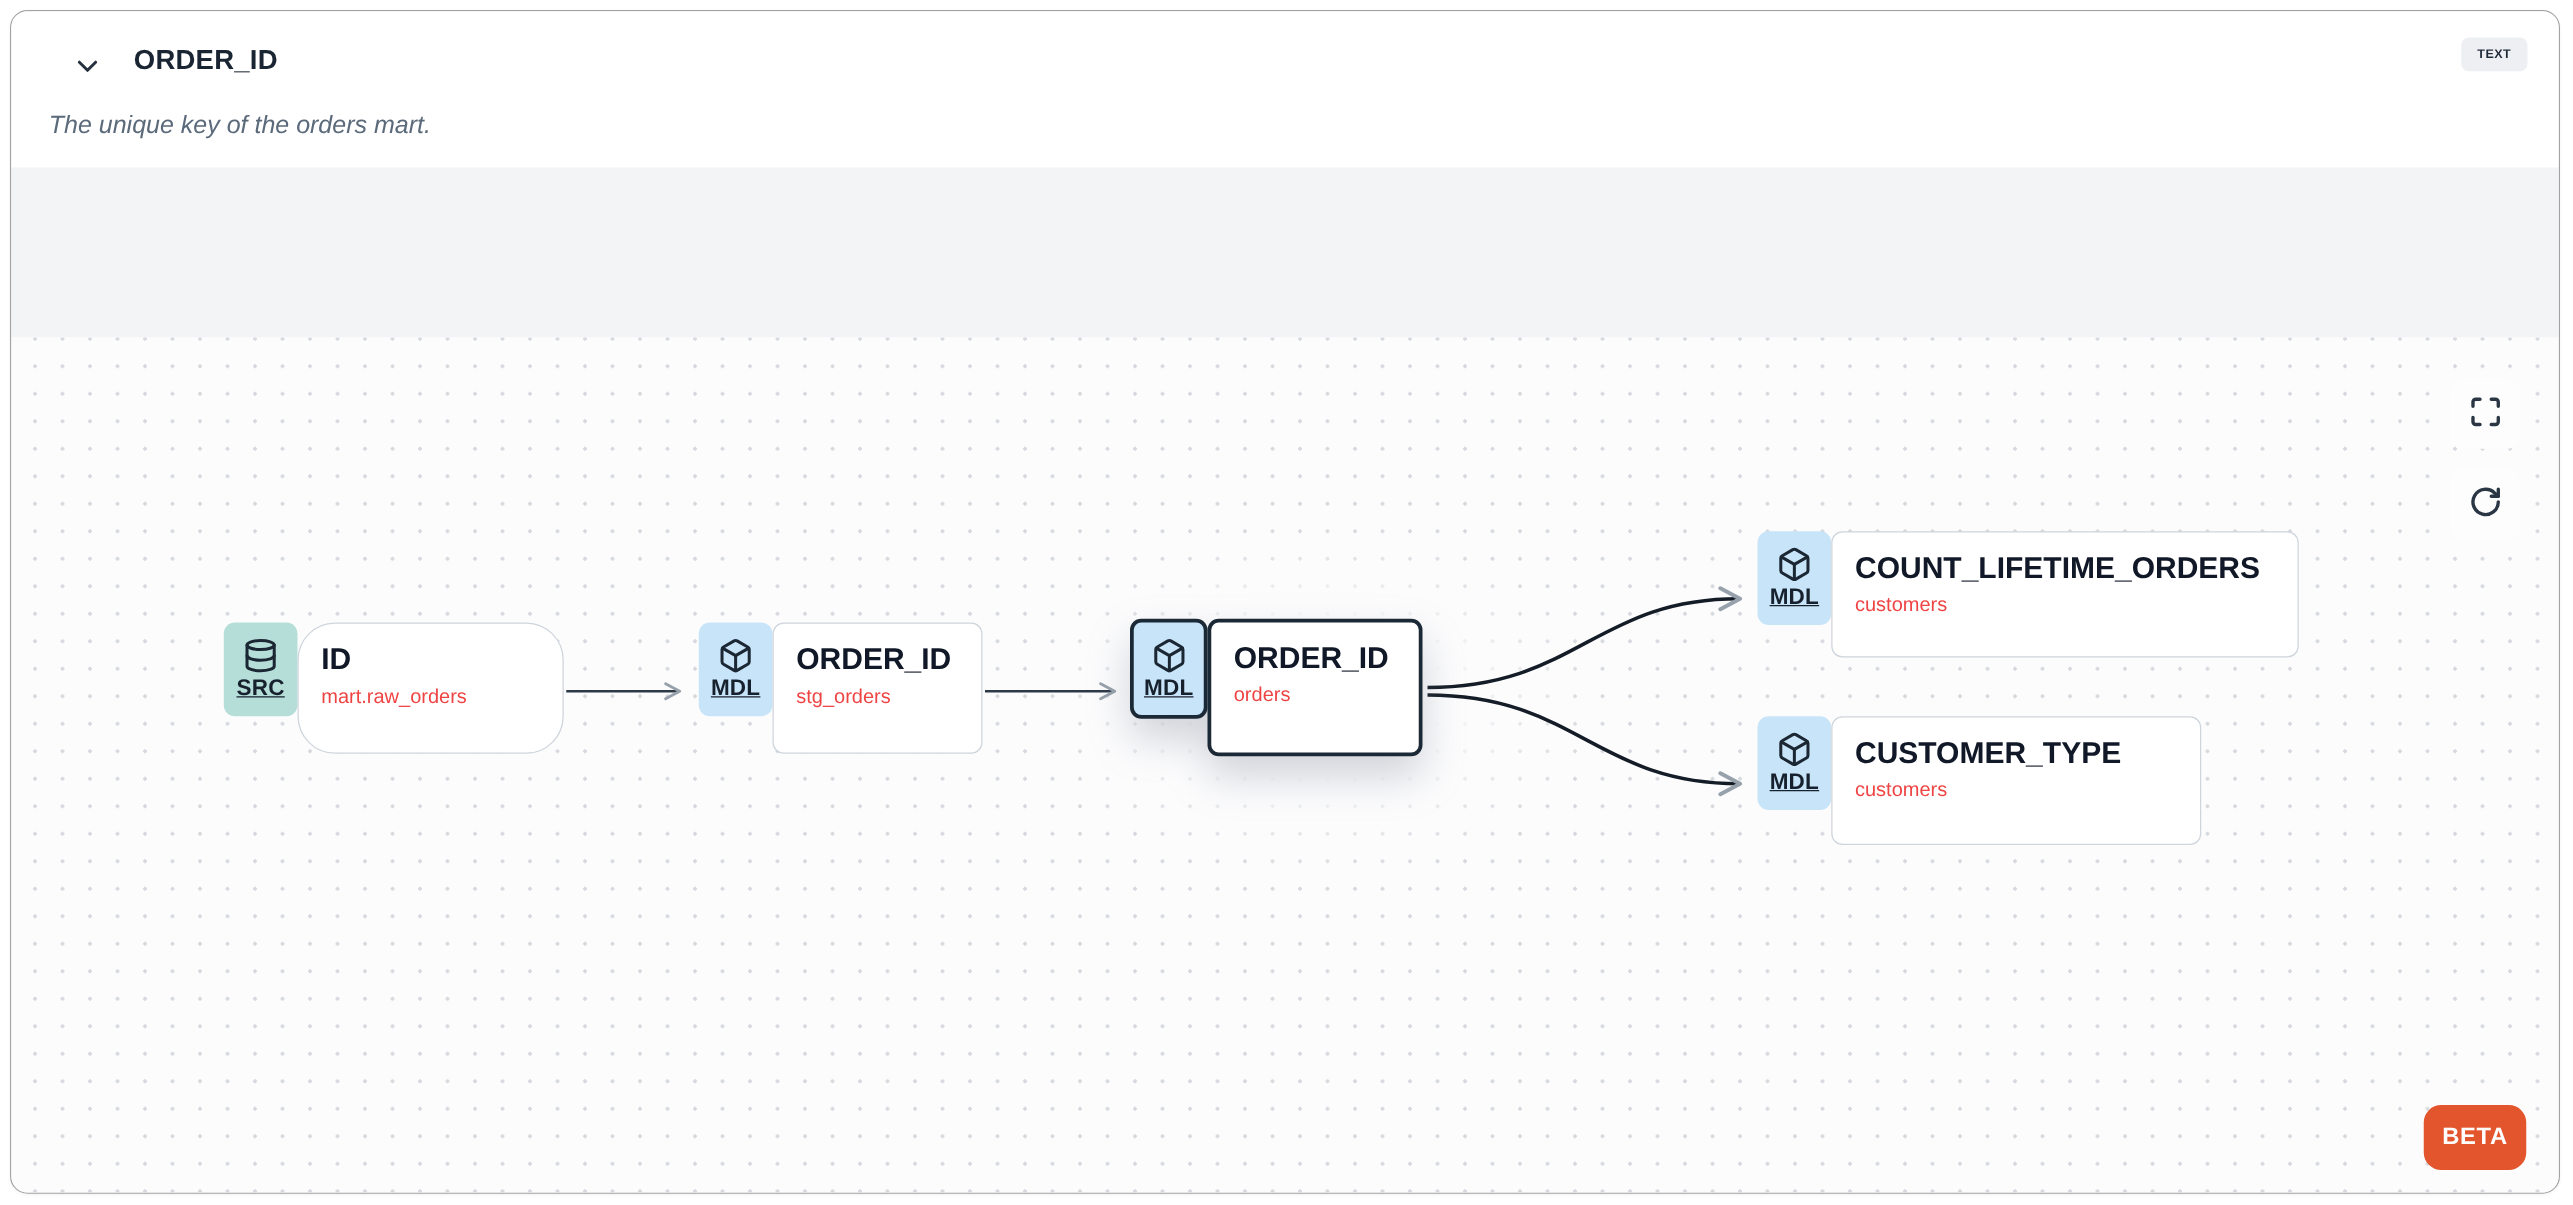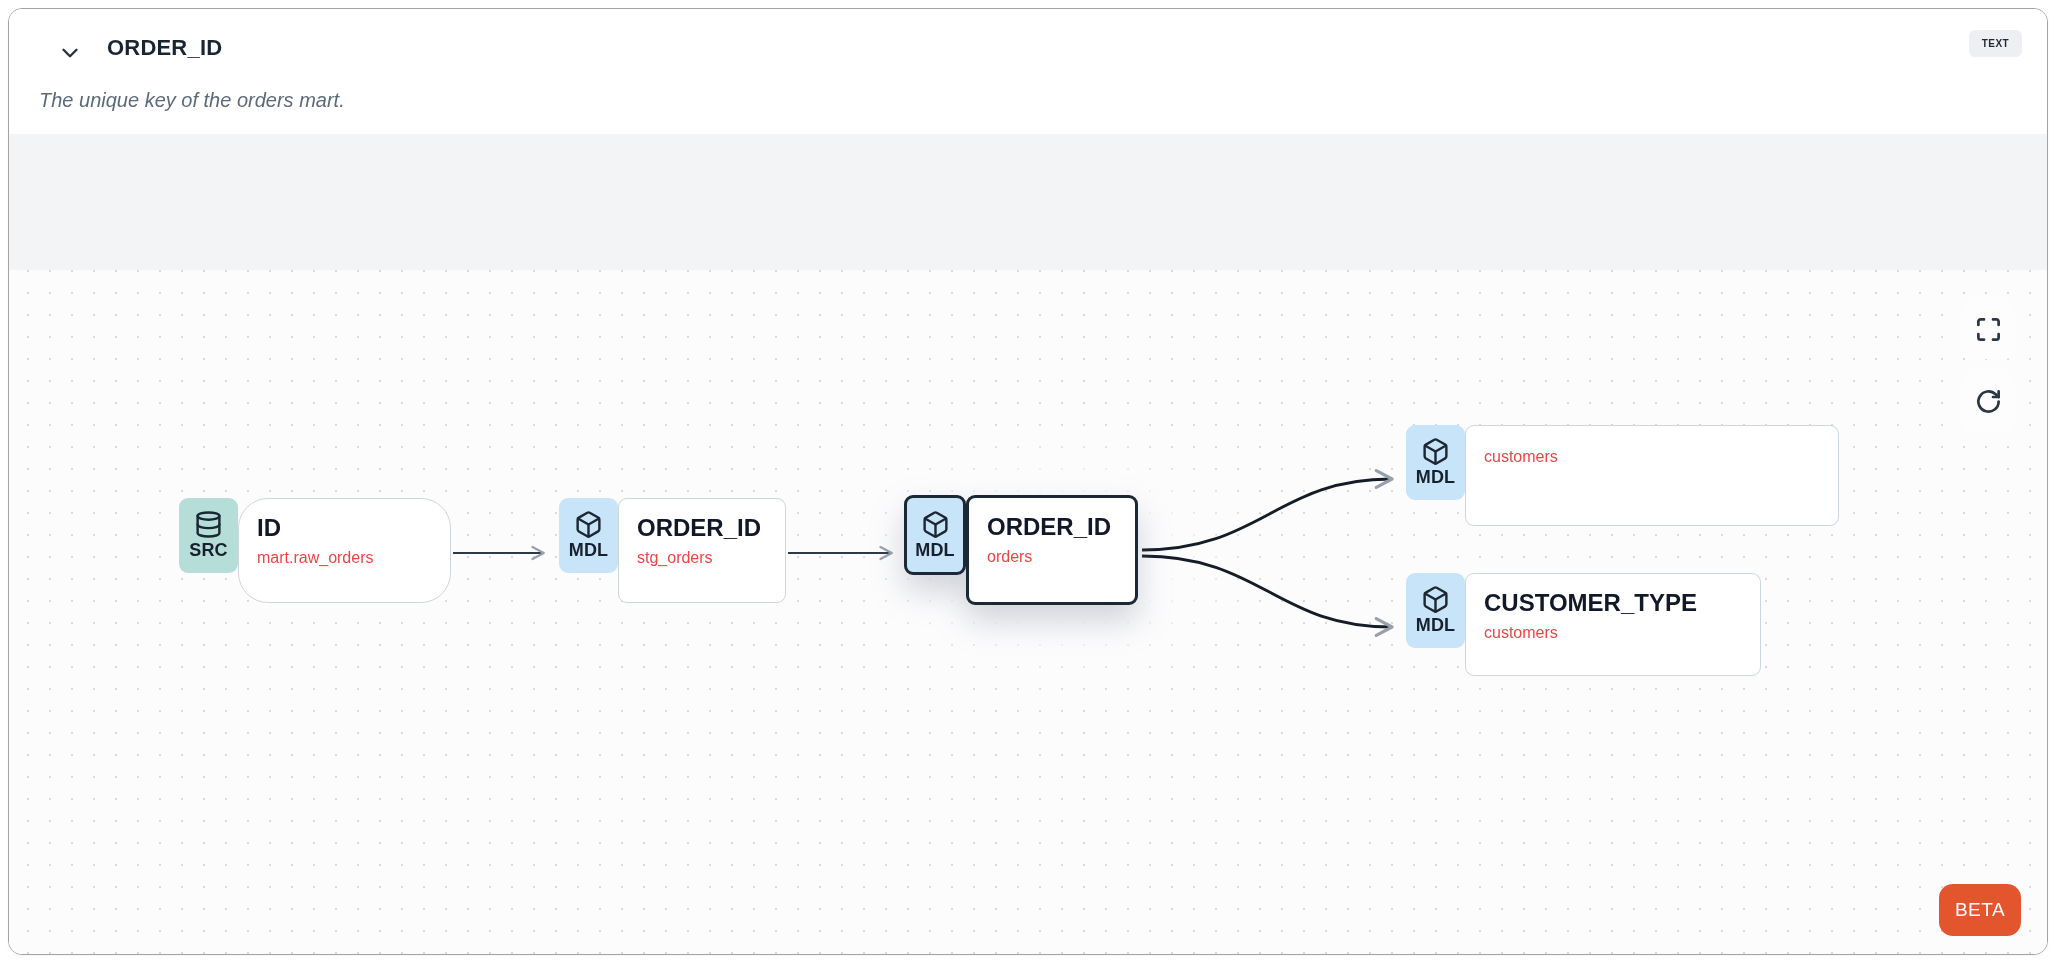--- a/index.html
+++ b/index.html
@@ -71,21 +71,21 @@
   .edges { position:absolute; left:0; top:0; pointer-events:none; }
 
   .node { position:absolute; cursor:pointer; }
   .node-icon {
     position:absolute; left:0; top:0; width:59px; height:75px;
     border-radius:9px; box-sizing:border-box;
     display:flex; flex-direction:column; align-items:center; justify-content:center;
     color:#1c2734;
   }
   .node-icon svg { width:29px; height:29px; display:block; }
-  .kind-label { font-size:18px; font-weight:700; letter-spacing:.2px; margin-top:1px; color:#17212e; }
+  .kind-label { font-size:18px; font-weight:700; letter-spacing:.2px; margin-top:1px; color:#17212e;text-decoration:underline; }
   .icon-src { background:#b5ded9; }
   .icon-mdl { background:#c8e4f9; }
   .node-main {
     position:absolute; left:59px; top:0;
     background:#ffffff; border:1px solid #cfd5dc; border-radius:9px;
     box-sizing:border-box; padding:15px 18px 0 18px;
   }
   .node-title { font-size:24px; font-weight:600; color:#111827; white-space:nowrap; }
   .node-sub { font-size:16px; color:#ef4444; margin-top:7px; white-space:nowrap; }
 
@@ -101,21 +101,21 @@
     color:#2a3644; cursor:pointer;
   }
   .canvas-btn svg { width:27px; height:27px; }
   .btn-fullscreen { top:33px; }
   .btn-refresh { top:105px; }
 
   .beta-badge {
     position:absolute; left:1930px; top:614px; width:82px; height:52px;
     background:#e2552d; border-radius:14px;
     display:flex; align-items:center; justify-content:center;
-    color:#ffffff; font-size:19px; font-weight:400; letter-spacing:.5px;
+    color:#ffffff; font-size:19px; font-weight:700; letter-spacing:.5px;
   }
 </style>
 </head>
 <body>
 
 <div class="card">
 
   <div class="header">
     <button class="chevron-btn">
       <span>
@@ -221,20 +221,21 @@
         <span>
           <svg viewBox="0 0 24 24" fill="none" stroke="currentColor" stroke-width="2" stroke-linecap="round" stroke-linejoin="round">
               <path d="M21 8a2 2 0 0 0-1-1.73l-7-4a2 2 0 0 0-2 0l-7 4A2 2 0 0 0 3 8v8a2 2 0 0 0 1 1.73l7 4a2 2 0 0 0 2 0l7-4A2 2 0 0 0 21 16Z"></path>
               <path d="m3.3 7 8.7 5 8.7-5"></path>
               <path d="M12 22V12"></path>
             </svg>
         </span>
         <span class="kind-label">MDL</span>
       </div>
       <div class="node-main" style="width:374px; height:101px;">
+        <div class="node-title">COUNT_LIFETIME_ORDERS</div>
         <div class="node-sub">customers</div>
       </div>
     </div>
 
     <div class="node" style="left:1397px; top:303px;">
       <div class="node-icon icon-mdl">
         <span>
           <svg viewBox="0 0 24 24" fill="none" stroke="currentColor" stroke-width="2" stroke-linecap="round" stroke-linejoin="round">
               <path d="M21 8a2 2 0 0 0-1-1.73l-7-4a2 2 0 0 0-2 0l-7 4A2 2 0 0 0 3 8v8a2 2 0 0 0 1 1.73l7 4a2 2 0 0 0 2 0l7-4A2 2 0 0 0 21 16Z"></path>
               <path d="m3.3 7 8.7 5 8.7-5"></path>

